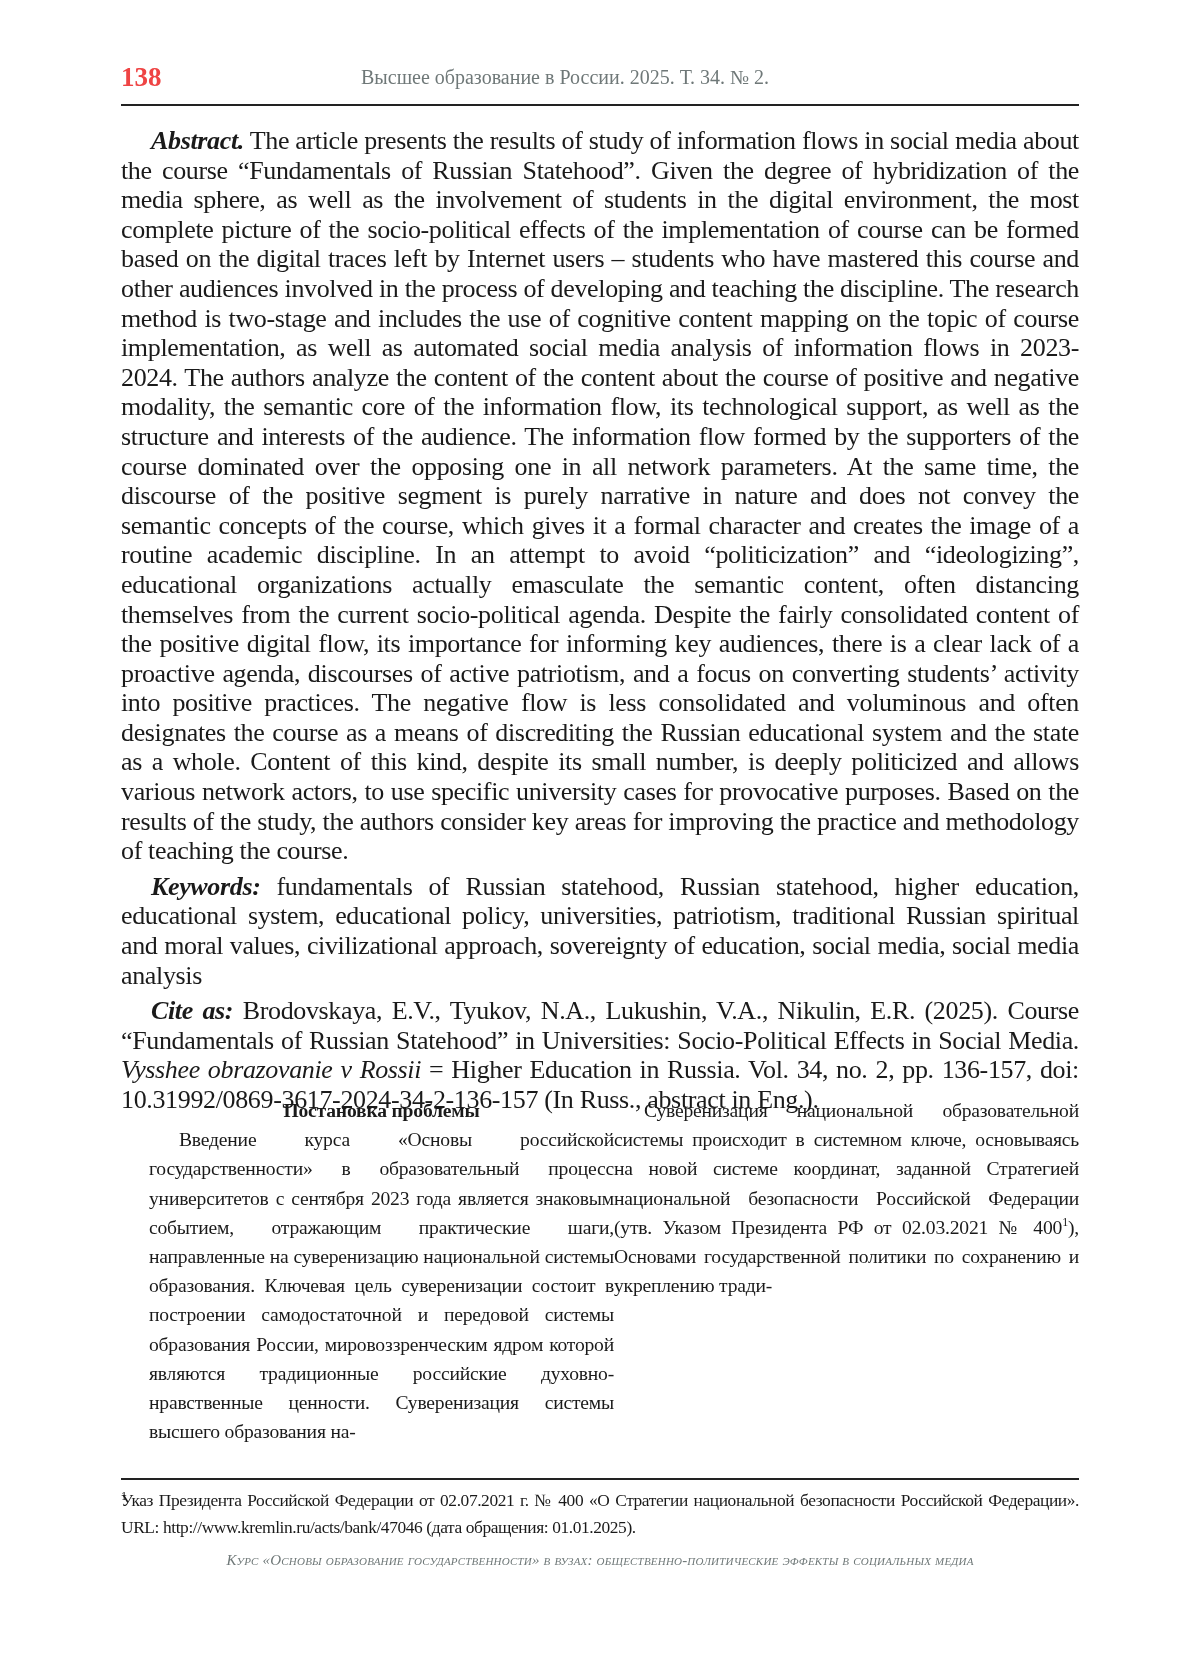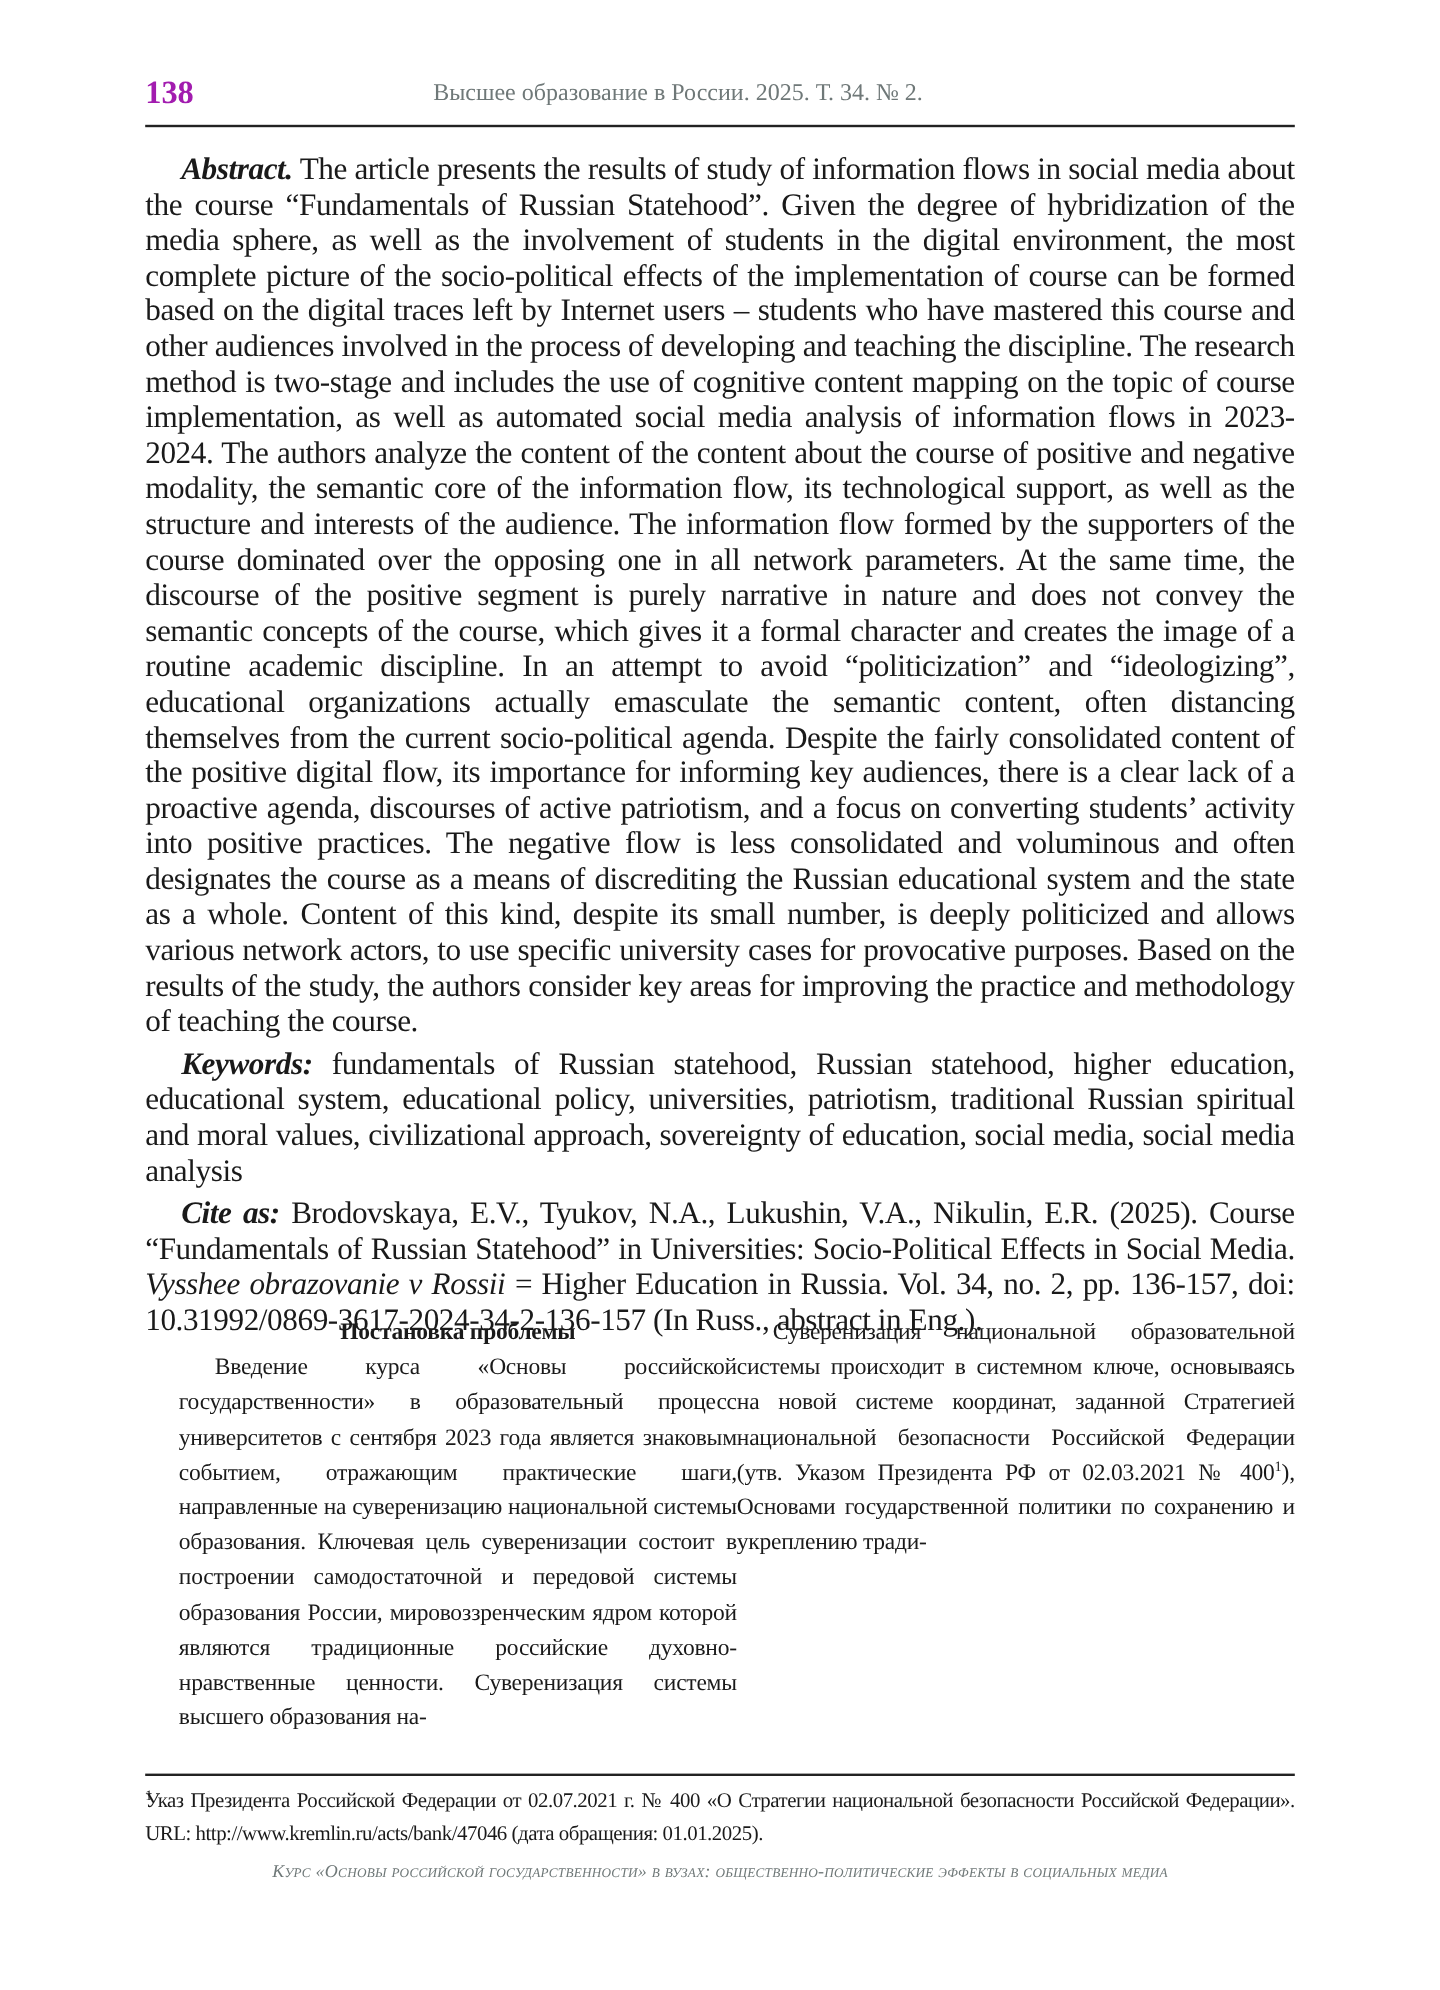--- a/index.html
+++ b/index.html
@@ -27,21 +27,21 @@
       left: 0;
       width: 958px;
       height: 40px;
     }
     .page-number {
       position: absolute;
       left: 0;
       top: 4px;
       font-size: 27px;
       font-weight: bold;
-      color: #a21caf;
+      color: #ef4444;
     }
     .journal-title {
       position: absolute;
       left: 240px;
       top: 8px;
       font-size: 20px;
       color: #6f7878;
       white-space: nowrap;
     }
     .header-rule {
@@ -165,14 +165,14 @@
       <p><span>Суверенизация национальной образовательной системы происходит в системном ключе, основываясь на новой системе координат, заданной Стратегией национальной безопасности Российской Федерации (утв. Указом Президента РФ от 02.03.2021 № 400</span><sup>1</sup><span>), Основами государственной политики по сохранению и укреплению тради-</span></p>
     </div>
   </div>
 
   <div class="footnote-rule"></div>
   <div class="footnote">
     <span class="fn-mark">1</span>
     <div class="fn-text">Указ Президента Российской Федерации от 02.07.2021 г. № 400 «О Стратегии национальной безопасности Российской Федерации». URL: http://www.kremlin.ru/acts/bank/47046 (дата обращения: 01.01.2025).</div>
   </div>
 
-  <div class="running-footer">Курс «Основы российской государственности» в вузах: общественно-политические эффекты в социальных медиа</div>
+  <div class="running-footer">Курс «Основы образование государственности» в вузах: общественно-политические эффекты в социальных медиа</div>
 </div>
 
 </body></html>

